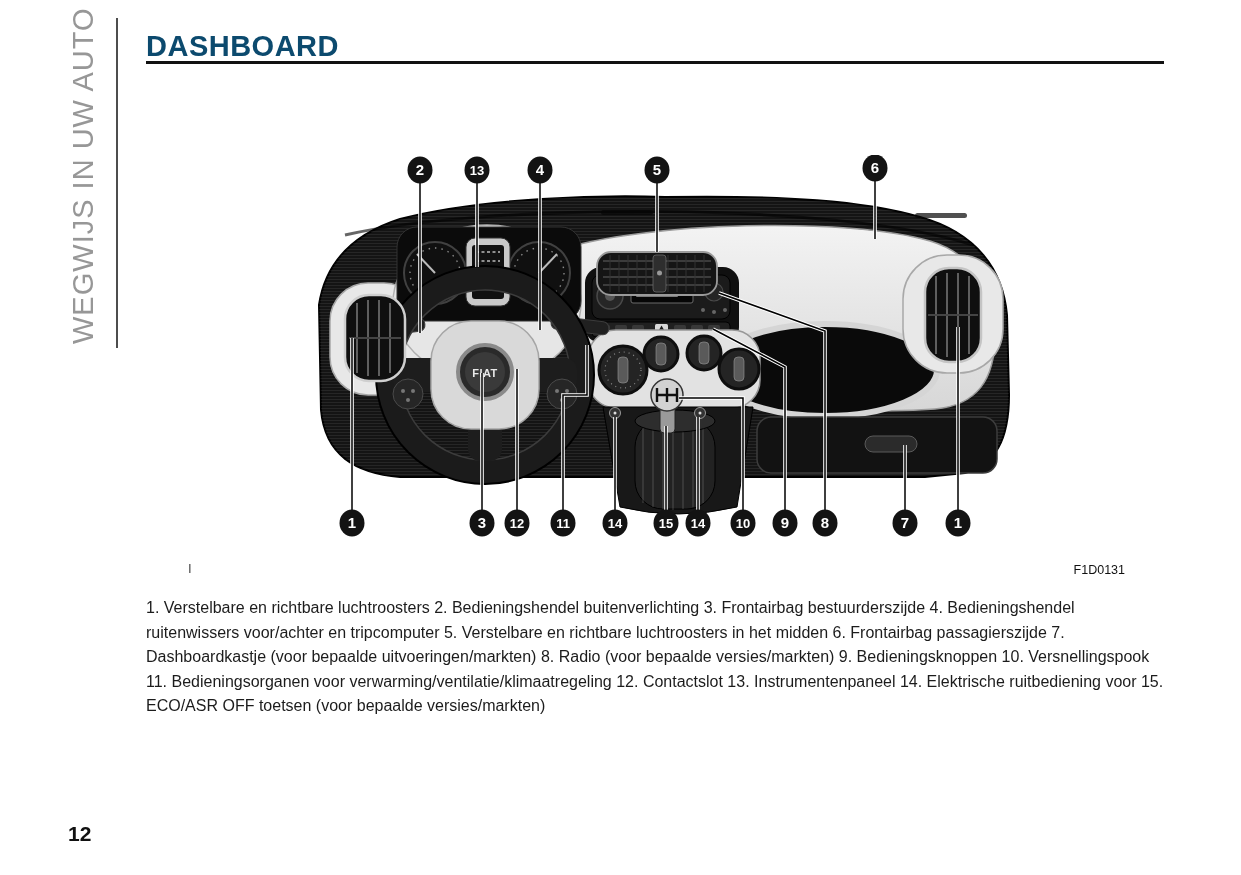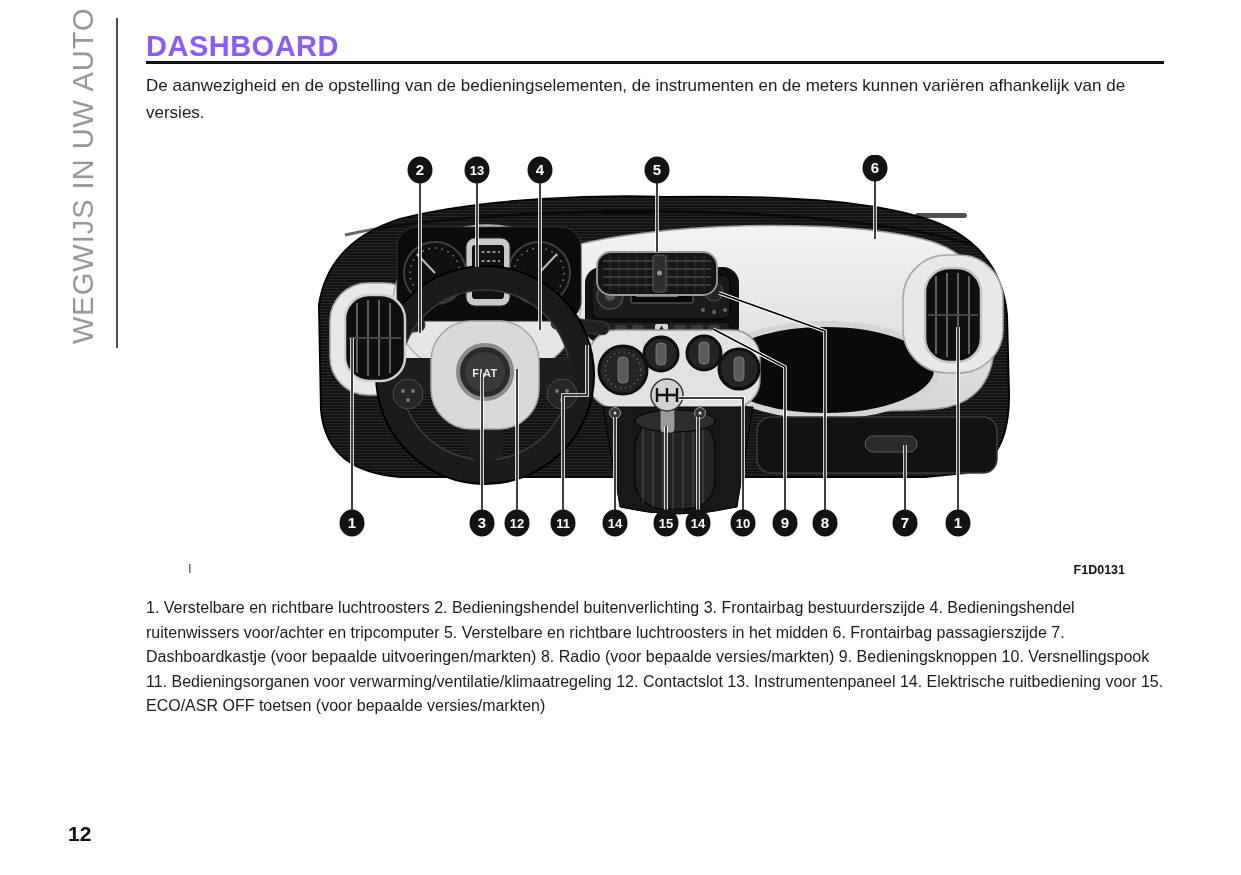--- a/index.html
+++ b/index.html
@@ -6,45 +6,44 @@
   #page{position:relative;width:1241px;height:875px;background:#ffffff;overflow:hidden;
         font-family:"Liberation Sans", sans-serif;color:#1a1a1a;}
   
   #side-label{position:absolute;left:60px;top:22px;height:322px;width:46px;
       writing-mode:vertical-rl;transform:rotate(180deg);
       font-size:29px;letter-spacing:1px;color:#979797;white-space:nowrap;
       text-align:left;line-height:46px;}
   #side-rule{position:absolute;left:116px;top:18px;width:2px;height:330px;background:#4d4d4d;}
   
   #title{position:absolute;left:146px;top:30px;font-size:29px;font-weight:bold;
-      letter-spacing:0.5px;color:#8b5cf6;}
+      letter-spacing:0.5px;color:#0c4a6e;}
   #title-rule{position:absolute;left:146px;top:61px;width:1018px;height:3px;background:#111;}
   #intro{position:absolute;left:146px;top:72px;width:1015px;font-size:17px;line-height:27px;color:#1c1c1c;}
   
   #figure-svg{position:absolute;left:305px;top:155px;width:710px;height:400px;}
   #figure-code{position:absolute;left:1005px;top:563px;width:120px;text-align:right;
-      font-size:12.5px;font-weight:bold;color:#111;}
+      font-size:12.5px;font-weight:normal;color:#111;}
   #figure-left-mark{position:absolute;left:188px;top:561px;font-size:13px;color:#3a3a3a;
       font-weight:bold;transform:scaleX(.6);}
   
   #legend{position:absolute;left:146px;top:596px;width:1020px;font-size:16px;line-height:24.5px;color:#1c1c1c;}
   
   #page-number{position:absolute;left:68px;top:822px;font-size:21px;font-weight:bold;color:#111;}
 </style>
 </head>
 <body>
 
 <div id="page">
 
   <div id="side-label">WEGWIJS IN UW AUTO</div>
   <div id="side-rule"></div>
 
   <div id="title">DASHBOARD</div>
   <div id="title-rule"></div>
-  <div id="intro">De aanwezigheid en de opstelling van de bedieningselementen, de instrumenten en de meters kunnen variëren afhankelijk van de versies.</div>
 
   <svg id="figure-svg" viewBox="0 0 710 400" xmlns="http://www.w3.org/2000/svg">
     <defs>
       <pattern id="hatch" patternUnits="userSpaceOnUse" width="6" height="3">
         <path d="M0 1.5 H6" stroke="rgba(255,255,255,0.08)" stroke-width="1"></path>
       </pattern>
       <linearGradient id="lightgrad" x1="0" y1="0" x2="0" y2="1">
         <stop offset="0" stop-color="#f3f3f3"></stop>
           <stop offset="1" stop-color="#d7d7d7"></stop>
       </linearGradient>

